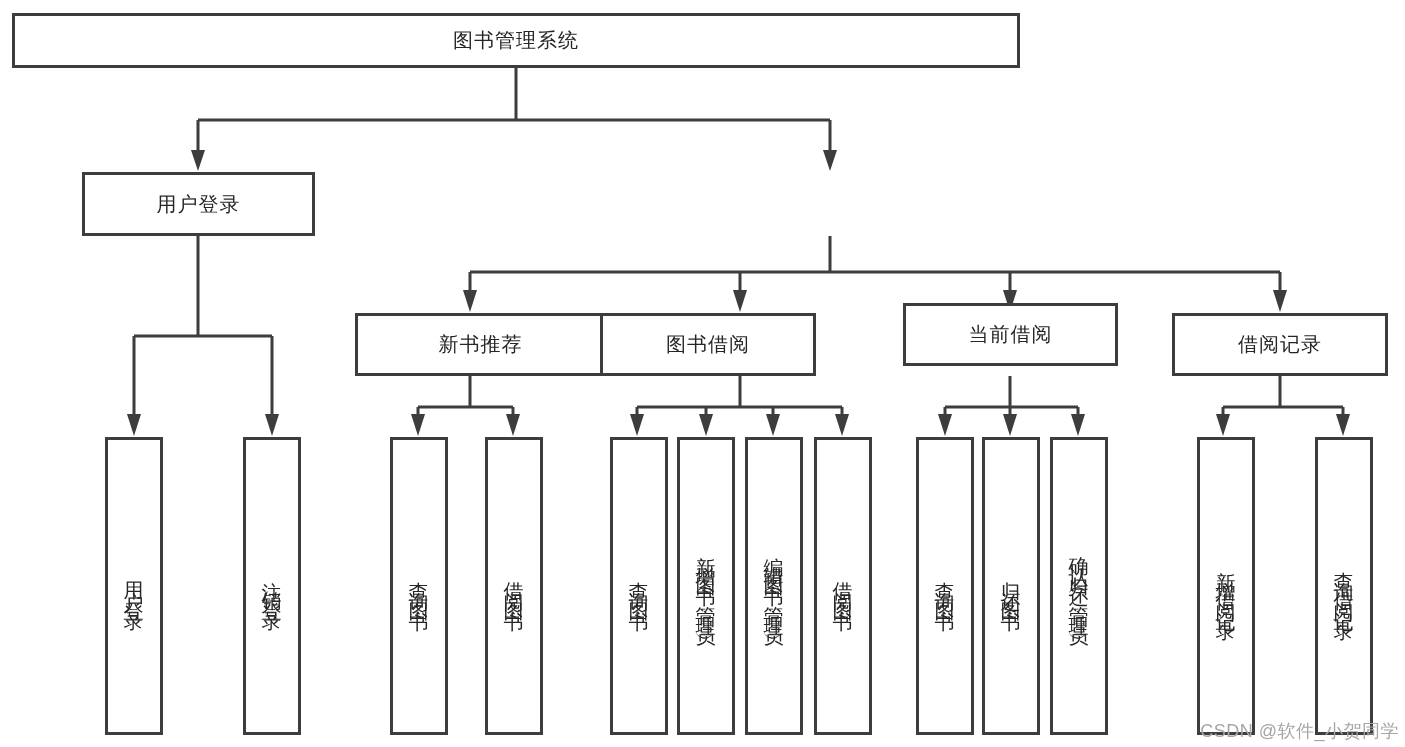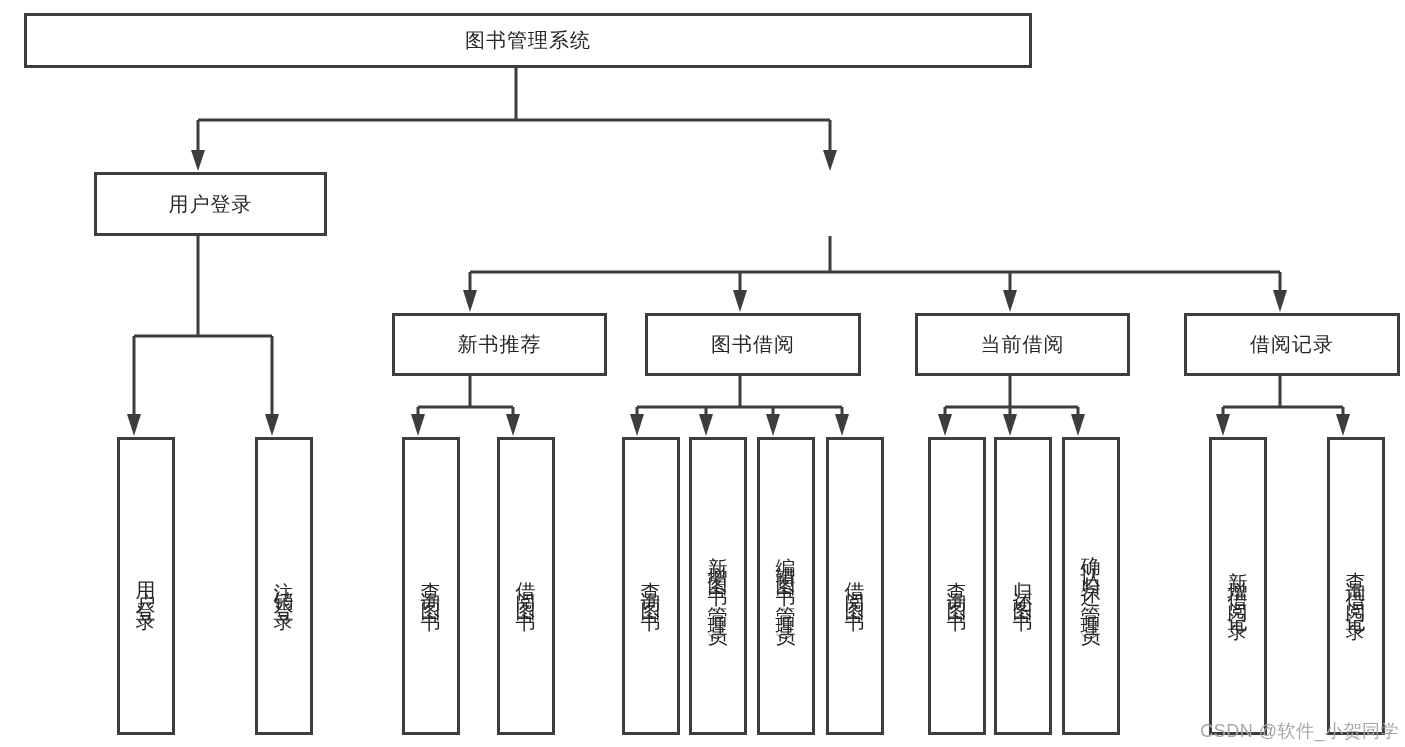--- a/index.html
+++ b/index.html
@@ -12,21 +12,20 @@
   .canvas { position: absolute; inset: 0; width: 1405px; height: 747px; }
   svg.edges { position: absolute; left: 0; top: 0; color: var(--line, #3d3d3d); pointer-events: none; }
   svg.edges path { fill: none; stroke: currentColor; stroke-width: 3; }
   svg.edges polygon { fill: currentColor; stroke: none; }
   .node {
     position: absolute; box-sizing: border-box;
     border: 3px solid var(--line, #3d3d3d);
     background: #ffffff;
     display: flex; align-items: center; justify-content: center;
     color: var(--text, #262626);
-    margin-left: 12px;
   }
   .hlabel { font-size: 20px; letter-spacing: 1px; white-space: nowrap; }
   .vlabel {
     writing-mode: vertical-rl; text-orientation: mixed;
     font-size: 20px; letter-spacing: 10px; line-height: 1;
     white-space: nowrap;
   }
   .watermark {
     position: absolute; right: 6px; bottom: 4px;
     font-size: 18px; color: var(--watermark, #a6a6a6);
@@ -75,27 +74,27 @@
   </svg>
 
   <div class="node" style="left:12px;top:13px;width:1008px;height:55px">
     <span class="hlabel">图书管理系统</span>
   </div>
 
   <div class="node" style="left:82px;top:172px;width:233px;height:64px">
     <span class="hlabel">用户登录</span>
   </div>
 
-  <div class="node" style="left:380px;top:313px;width:215px;height:63px">
+  <div class="node" style="left:355px;top:313px;width:251px;height:63px">
     <span class="hlabel">新书推荐</span>
   </div>
-  <div class="node" style="left:633px;top:313px;width:216px;height:63px">
+  <div class="node" style="left:600px;top:313px;width:216px;height:63px">
     <span class="hlabel">图书借阅</span>
   </div>
-  <div class="node" style="left:903px;top:313px;width:215px;height:63px">
+  <div class="node" style="left:903px;top:303px;width:215px;height:63px">
     <span class="hlabel">当前借阅</span>
   </div>
   <div class="node" style="left:1172px;top:313px;width:216px;height:63px">
     <span class="hlabel">借阅记录</span>
   </div>
 
   <div class="node" style="left:105px;top:437px;width:58px;height:298px">
     <span class="vlabel">用户登录</span>
   </div>
   <div class="node" style="left:243px;top:437px;width:58px;height:298px">

